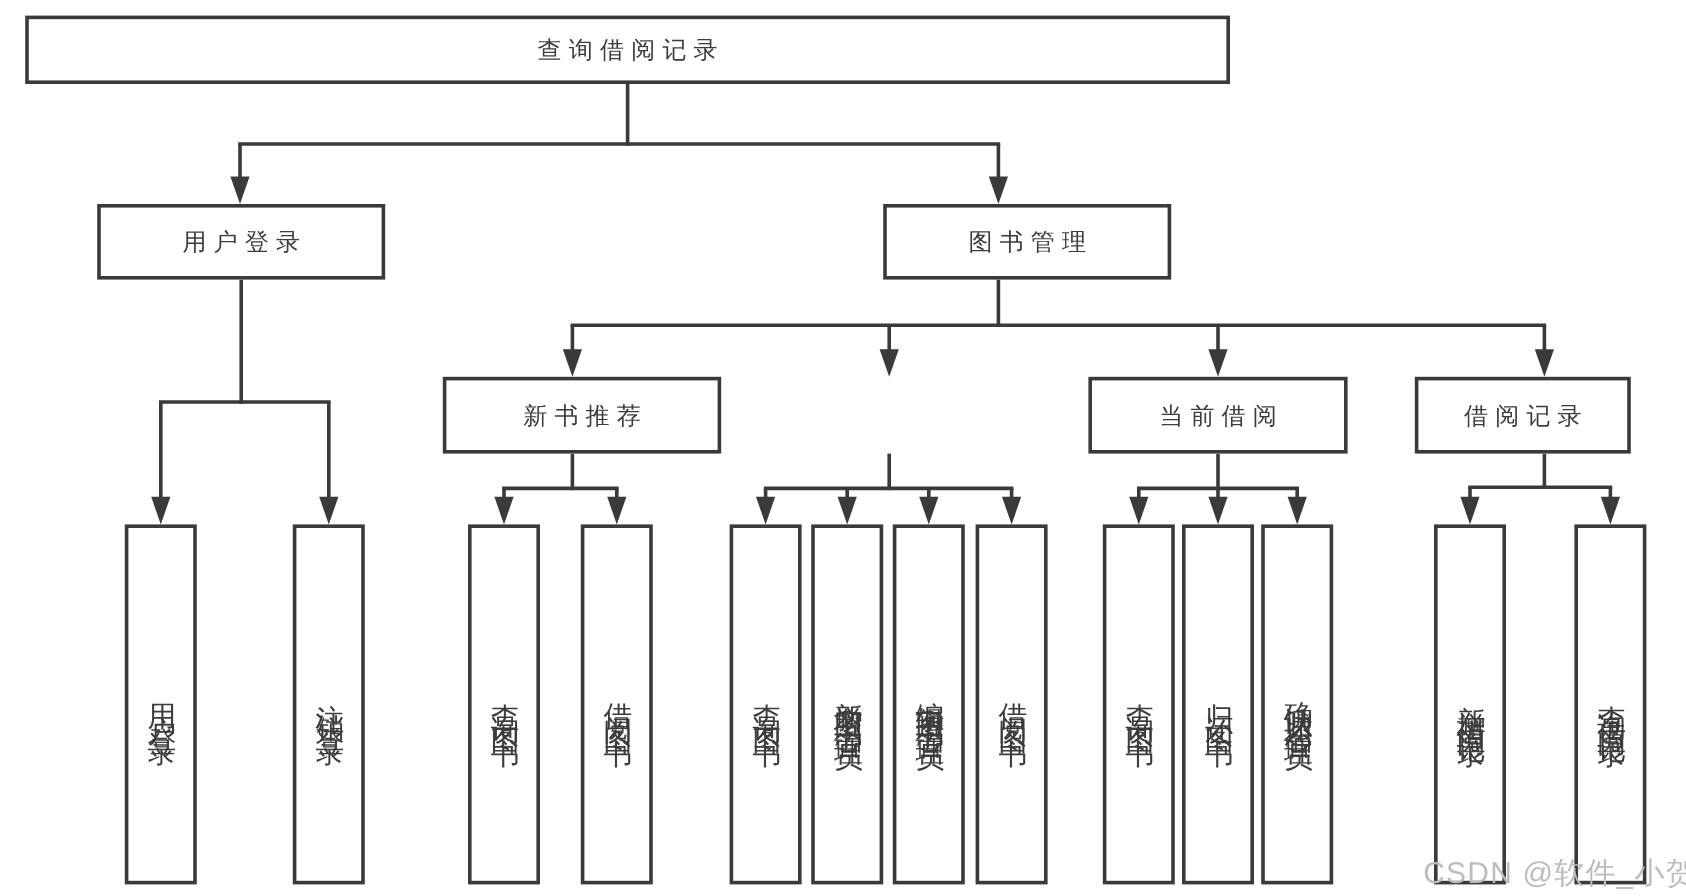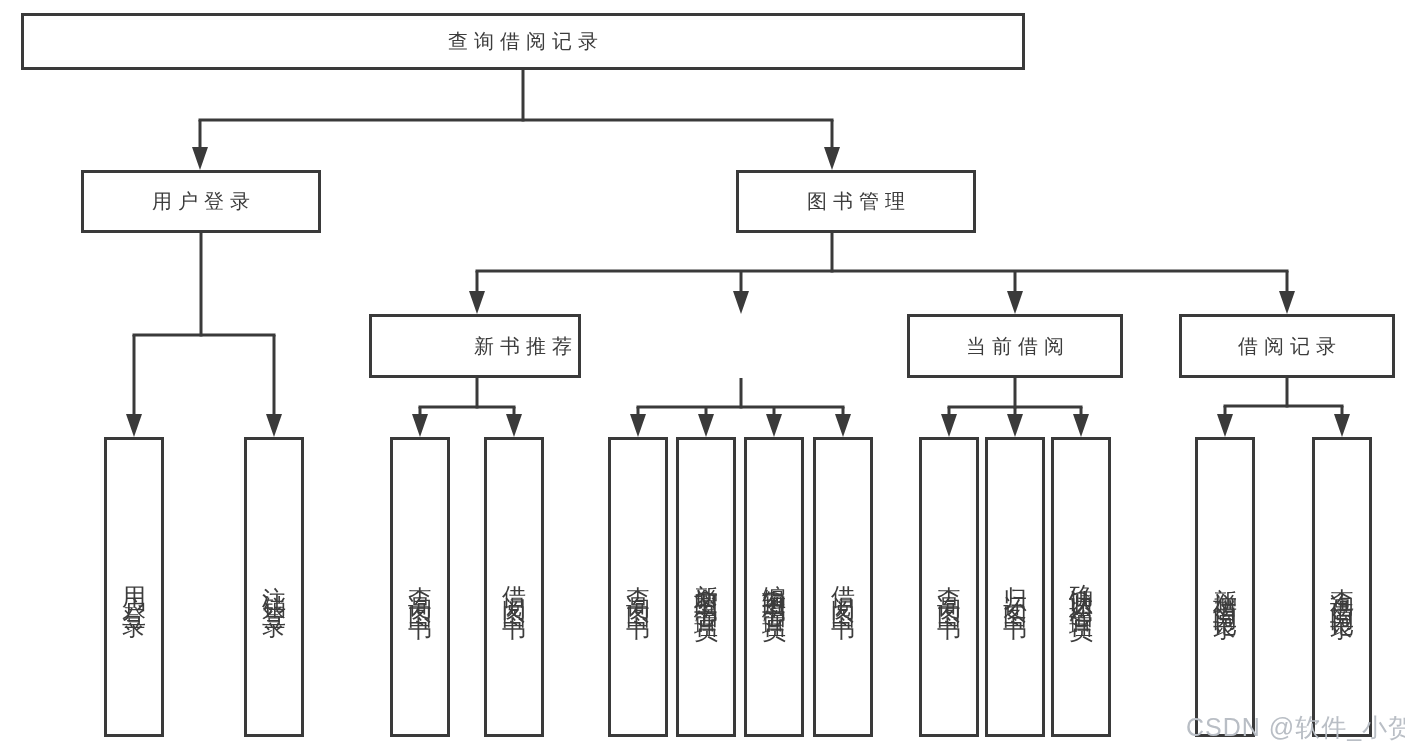--- a/index.html
+++ b/index.html
@@ -119,27 +119,27 @@
     <span class="hlabel">查询借阅记录</span>
   </div>
 
   <div class="box row2" style="left:81px; width:240px;">
     <span class="hlabel">用户登录</span>
   </div>
   <div class="box row2" style="left:736px; width:240px;">
     <span class="hlabel">图书管理</span>
   </div>
 
-  <div class="box row3" style="left:369px; width:212px;justify-content:flex-end;">
+  <div class="box row3" style="left:369px; width:232px;">
     <span class="hlabel">新书推荐</span>
   </div>
   <div class="box row3" style="left:907px; width:216px;">
     <span class="hlabel">当前借阅</span>
   </div>
-  <div class="box row3" style="left:1179px; width:216px;">
+  <div class="box row3" style="left:1179px; width:180px;">
     <span class="hlabel">借阅记录</span>
   </div>
 
   <div class="box leaf" style="left:104px;">
     <span class="vlabel">用户登录</span>
   </div>
   <div class="box leaf" style="left:244px;">
     <span class="vlabel">注销登录</span>
   </div>
 

